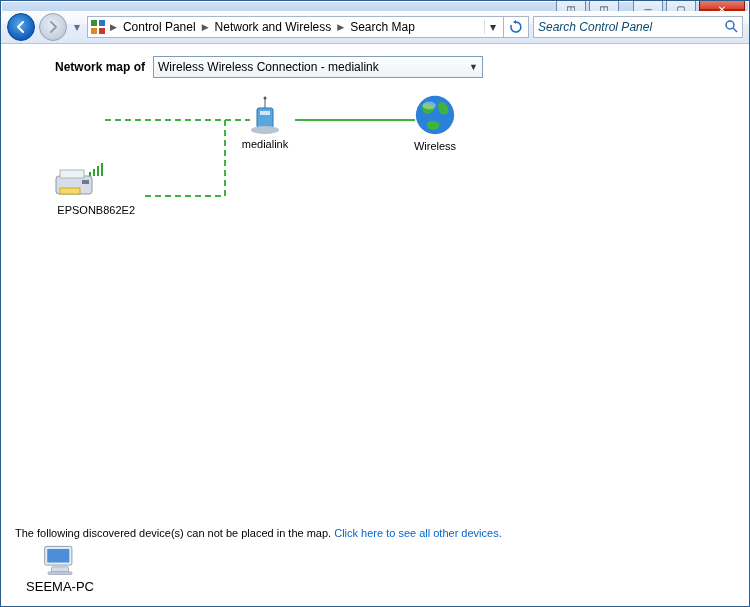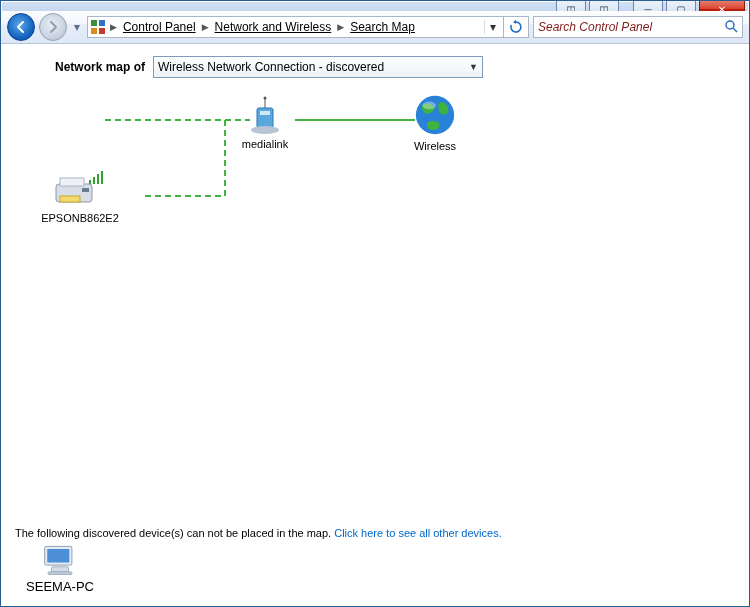--- a/index.html
+++ b/index.html
@@ -110,21 +110,20 @@
     overflow: hidden;
   }
   .cp-icon {
     width: 16px; height: 16px;
     flex-shrink: 0;
   }
   .bc-seg {
     display: flex; align-items: center; gap: 2px;
     padding: 0 2px;
     white-space: nowrap;
-    text-decoration: underline;
   }
   .bc-sep {
     color: #555;
     font-size: 9px;
     padding: 0 2px;
   }
   .bc-spacer { flex: 1; }
   .bc-drop {
     width: 16px; text-align: center; color: #333;
     border-left: 1px solid #d4dce6;
@@ -137,21 +136,21 @@
     display: flex; align-items: center; justify-content: center;
     color: #1a6fc4;
   }
   .search-box {
     width: 200px;
     border: 1px solid #a8b6c7;
     background: #fff;
     margin-left: 4px;
     display: flex; align-items: center;
     padding: 0 4px;
-    color: #7f1d1d;
+    color: #0c4a6e;
     font-style: italic;
   }
   .search-box .sicon {
     margin-left: auto;
     color: #2b6fc0;
     font-style: normal;
   }
 
   .content {
     padding: 12px 14px 6px 14px;
@@ -294,21 +293,21 @@
         </span>
       </div>
     </div>
   </div>
 
   <div class="content">
 
     <div class="map-of-row">
       <span class="lbl">Network map of</span>
       <div class="conn-select">
-        <span>Wireless Network Connection - discovered</span>
+        <span>Wireless Wireless Connection - medialink</span>
         <span class="dd">▼</span>
       </div>
     </div>
 
     <div class="map-area">
 
       <svg class="link" style="left:60px; top:22px;" width="145" height="4">
         <line x1="0" y1="2" x2="145" y2="2" stroke="#3fb23f" stroke-width="2" stroke-dasharray="6 4"></line>
       </svg>
       <svg class="link" style="left:250px; top:22px;" width="120" height="4">
@@ -334,21 +333,21 @@
         <svg class="ico" viewBox="0 0 48 48" style="height:46px;">
           <circle cx="24" cy="24" r="20" fill="#2a82d8"></circle>
           <path d="M10 14 q6 -4 12 0 q4 4 -3 8 q-8 3 -9 -8 Z" fill="#3fb23f"></path>
           <path d="M30 10 q8 2 8 10 q-3 6 -9 2 q-4 -8 1 -12 Z" fill="#3fb23f"></path>
           <path d="M16 32 q5 -4 12 0 q3 6 -6 8 q-8 -2 -6 -8 Z" fill="#3fb23f"></path>
           <ellipse cx="18" cy="14" rx="7" ry="4" fill="#ffffff" opacity="0.35"></ellipse>
         </svg>
         <div class="label">Wireless</div>
       </div>
 
-      <div class="node" style="left:-20px; top:74px;">
+      <div class="node" style="left:-20px; top:66px;text-align:right;">
         <svg class="ico" viewBox="0 0 56 40" style="width:56px;">
           <g>
             <line x1="46" y1="14" x2="46" y2="4" stroke="#2fa52f" stroke-width="2"></line>
             <line x1="50" y1="14" x2="50" y2="1" stroke="#2fa52f" stroke-width="2"></line>
             <line x1="42" y1="14" x2="42" y2="7" stroke="#2fa52f" stroke-width="2"></line>
             <line x1="38" y1="14" x2="38" y2="10" stroke="#2fa52f" stroke-width="2"></line>
           </g>
           <rect x="4" y="14" width="36" height="18" rx="3" fill="#d8dee7" stroke="#8a99ab"></rect>
           <rect x="8" y="8" width="24" height="8" fill="#eef2f6" stroke="#a9b5c4"></rect>
           <rect x="8" y="26" width="20" height="6" fill="#f4d96b" stroke="#c6a92e"></rect>

